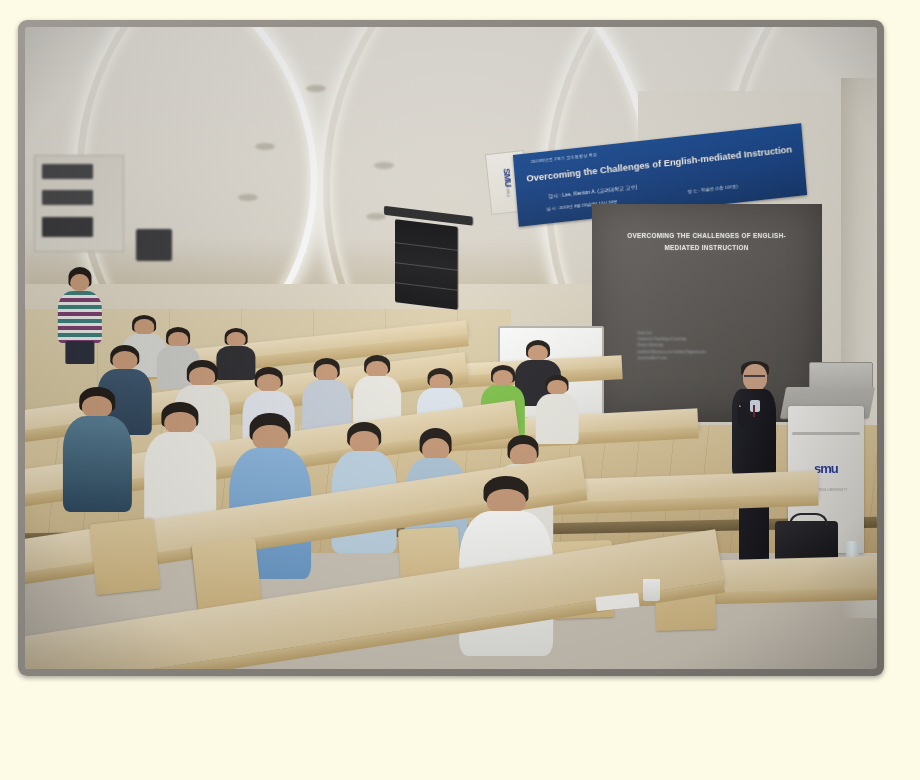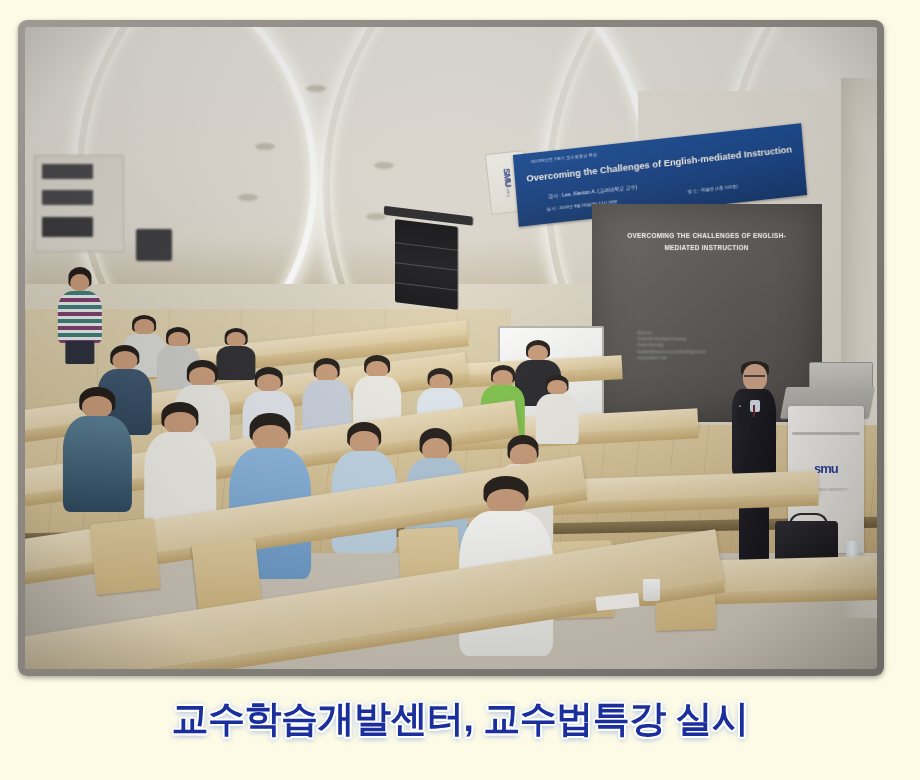--- a/index.html
+++ b/index.html
@@ -673,15 +673,14 @@
           <div class="desk-front"></div>
         </div>
 
       <div style="position:absolute;left:67%;top:88.5%;width:5%;height:2.2%;background:#f7f6f2;transform:rotate(-6deg);border-radius:1px" class="soft"></div>
       <div style="position:absolute;left:72.5%;top:86%;width:2%;height:3.4%;background:linear-gradient(180deg,#fafafa 0%,#e4e4e0 100%);border-radius:1px 1px 3px 3px" class="soft"></div>
 
       <div class="photo-grade"></div>
     </div>
   </div>
 
-  <div class="caption">교수학습개발센터, 교수법특강 실시</div>
 
 </div>
 
 </body></html>

